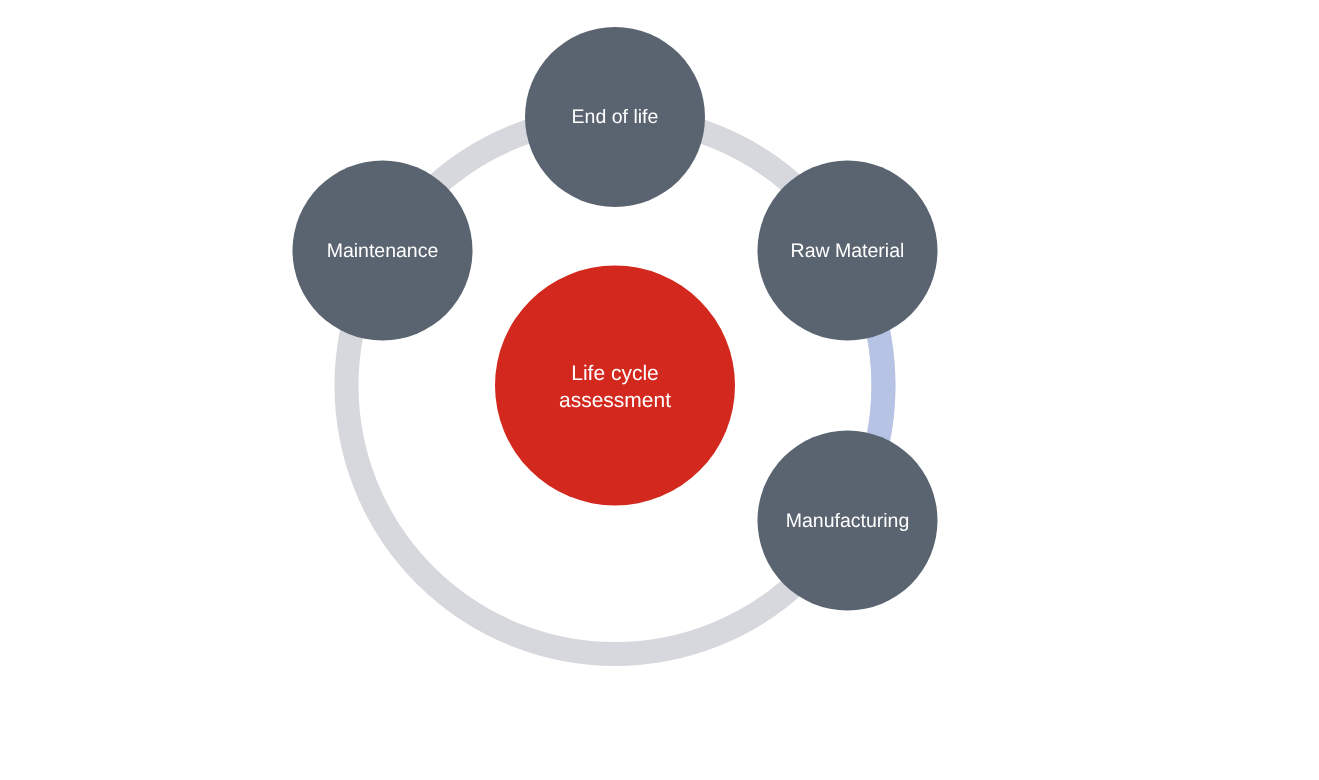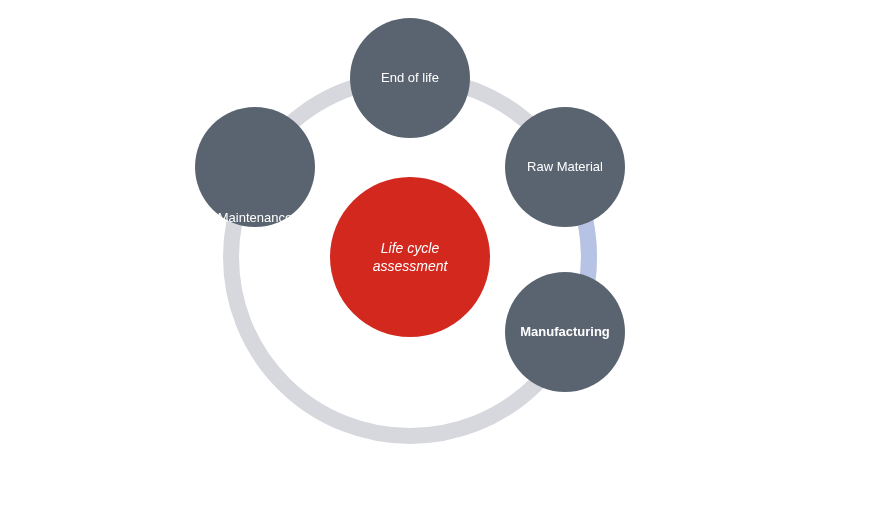--- a/index.html
+++ b/index.html
@@ -47,28 +47,28 @@
   .center-node {
     left: 330px;
     top: 177px;
     width: 160px;
     height: 160px;
     background: var(--center-fill, #d3281e);
     font-size: 14px;
   }
 
   .node .label { display: block; line-height: 1.3; }
-  .center-node .label { max-width: 104px; font-style: italic; }
+  .center-node .label { max-width: 104px; }
 
   .pos-end-of-life   { left: 350px; top: 18px; }
   .pos-raw-material  { left: 505px; top: 107px; }
-  .pos-manufacturing { left: 505px; top: 272px; font-weight: bold; }
+  .pos-manufacturing { left: 505px; top: 287px; }
   .pos-transportation{ left: 350px; top: 376px; }
   .pos-use           { left: 195px; top: 287px; }
-  .pos-maintenance   { left: 195px; top: 107px; align-items: flex-end; }
+  .pos-maintenance   { left: 195px; top: 107px; }
 </style>
 </head>
 <body>
 
 <div class="canvas">
 
   <svg class="ring-svg" width="879" height="520" viewBox="0 0 879 520" aria-hidden="true">
     <circle class="ring-track" cx="410" cy="257" r="179"></circle>
     <path class="ring-highlight" d="M 561.8 162.2 A 179 179 0 0 1 561.8 351.8"></path>
   </svg>

